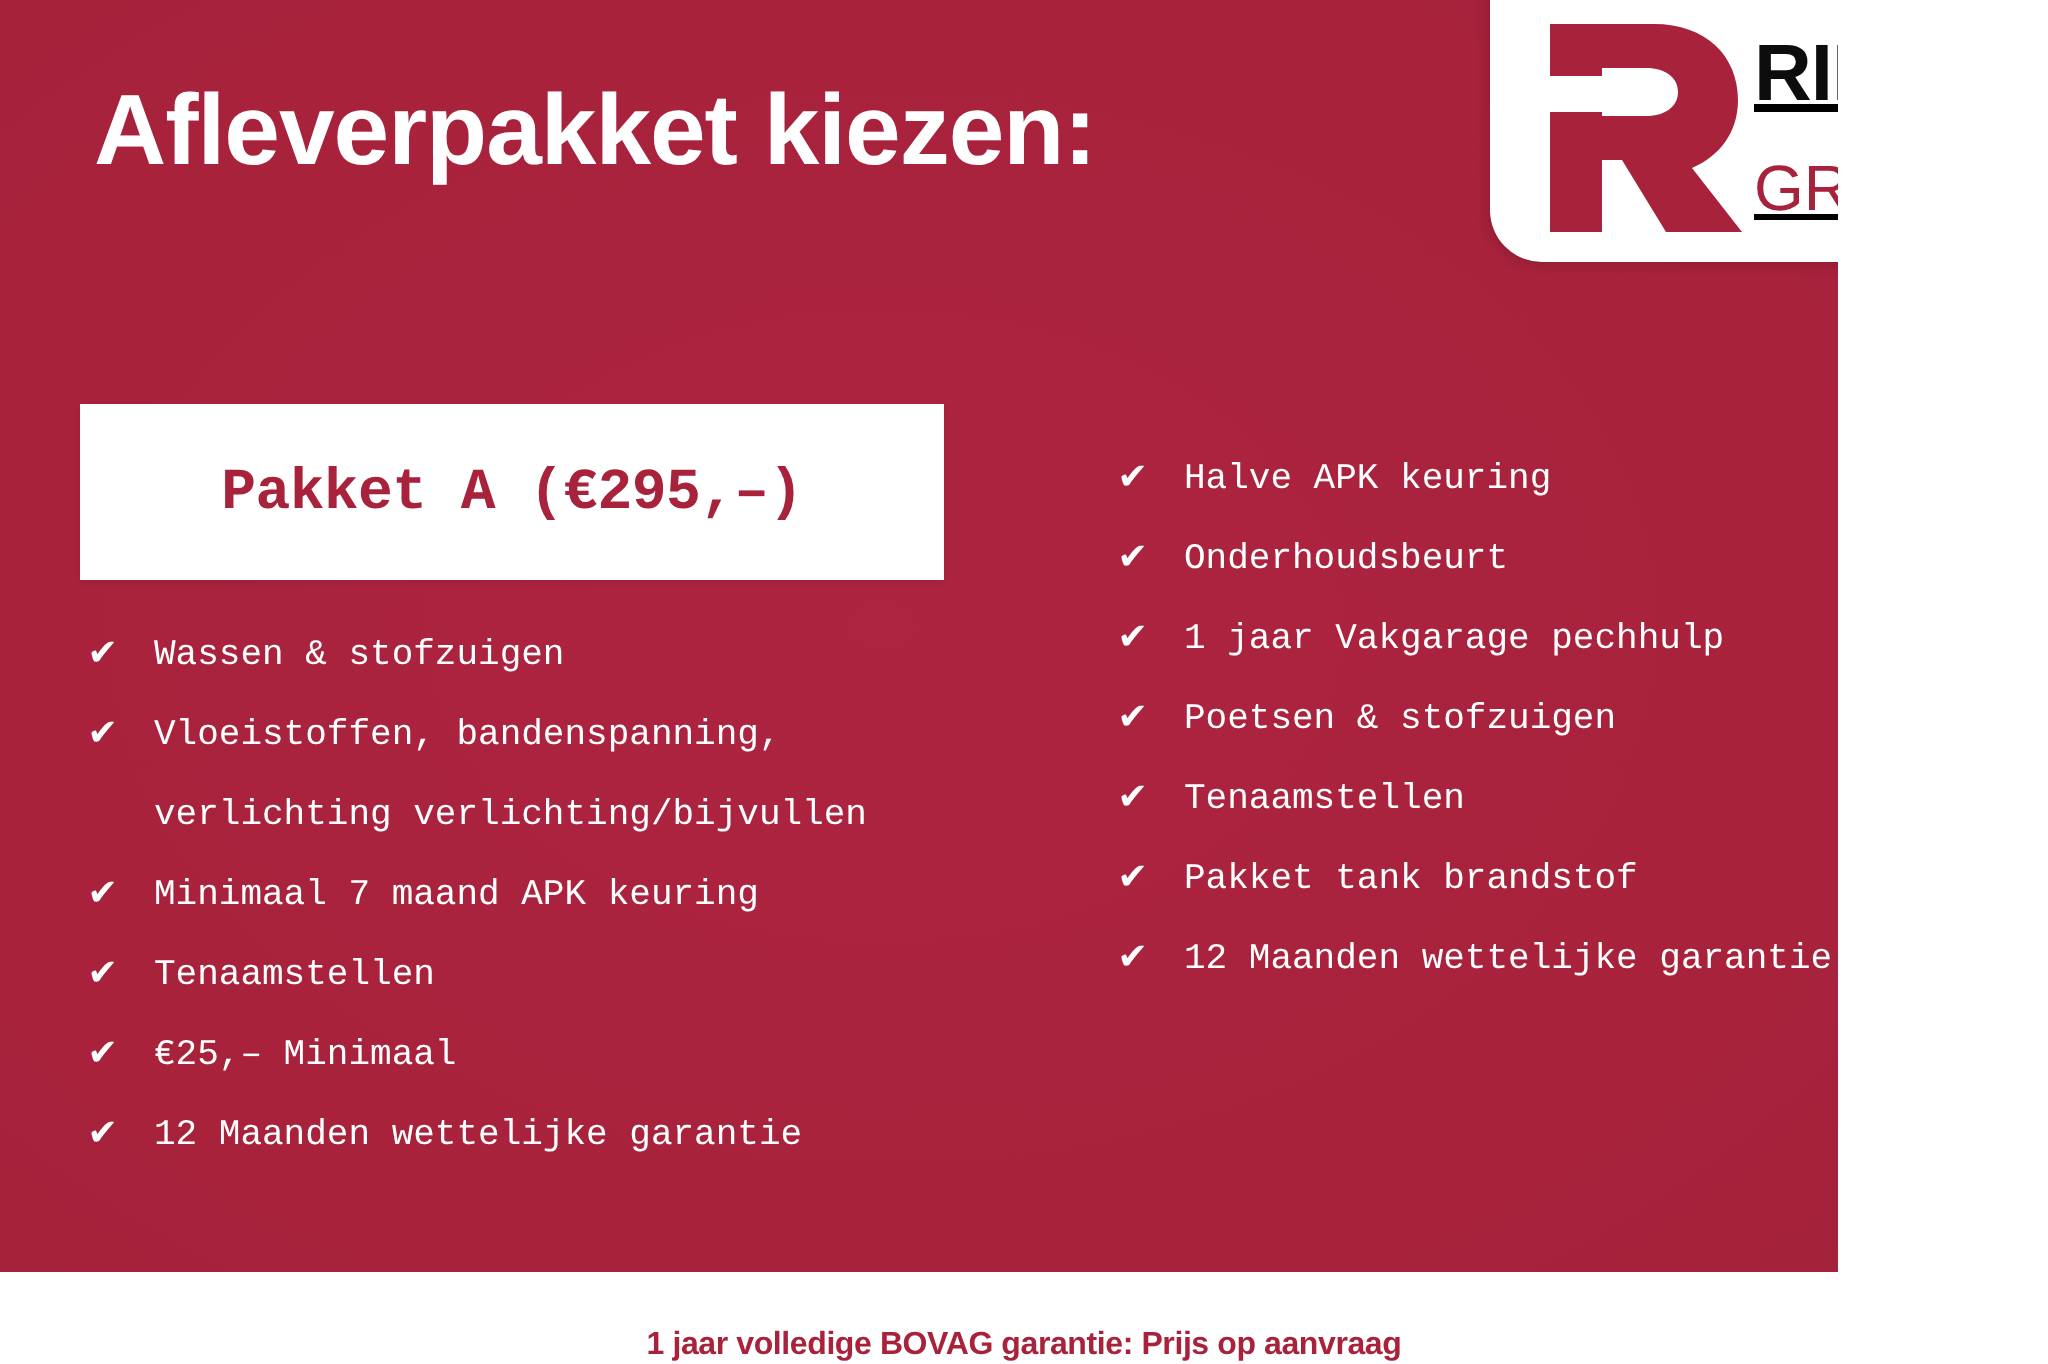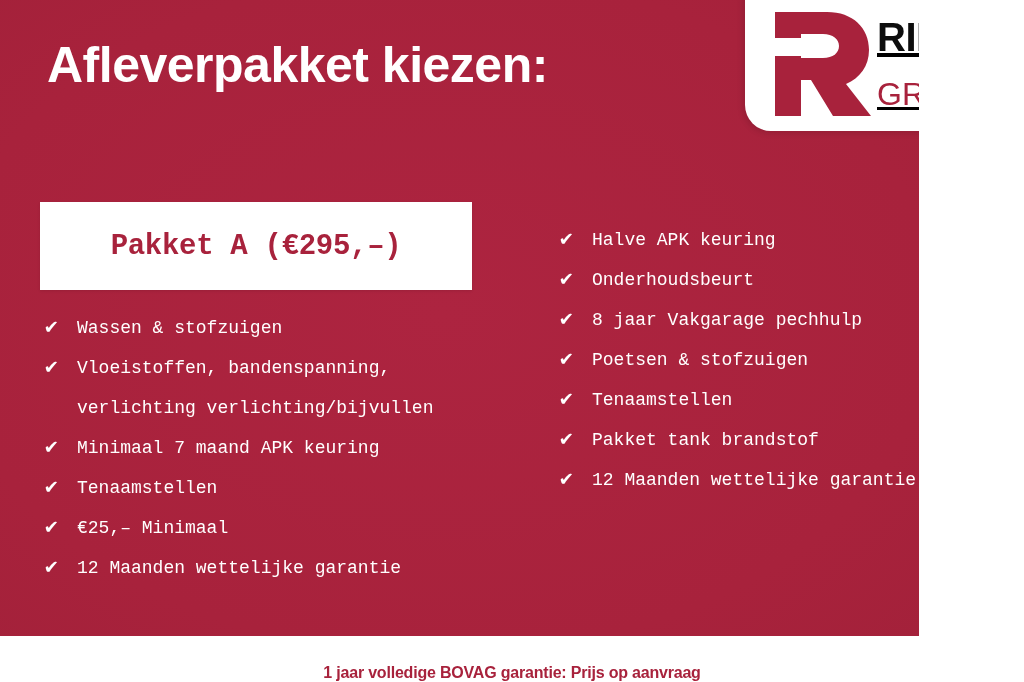--- a/index.html
+++ b/index.html
@@ -220,21 +220,21 @@
         <li class="pkg-item">
           <span class="check">✔</span>
           <span class="label">Halve APK keuring</span>
         </li>
         <li class="pkg-item">
           <span class="check">✔</span>
           <span class="label">Onderhoudsbeurt</span>
         </li>
         <li class="pkg-item">
           <span class="check">✔</span>
-          <span class="label">8 jaar Vakgarage pechhulp</span>
+          <span class="label">1 jaar Vakgarage pechhulp</span>
         </li>
         <li class="pkg-item">
           <span class="check">✔</span>
           <span class="label">Poetsen &amp; stofzuigen</span>
         </li>
         <li class="pkg-item">
           <span class="check">✔</span>
           <span class="label">Tenaamstellen</span>
         </li>
         <li class="pkg-item">

